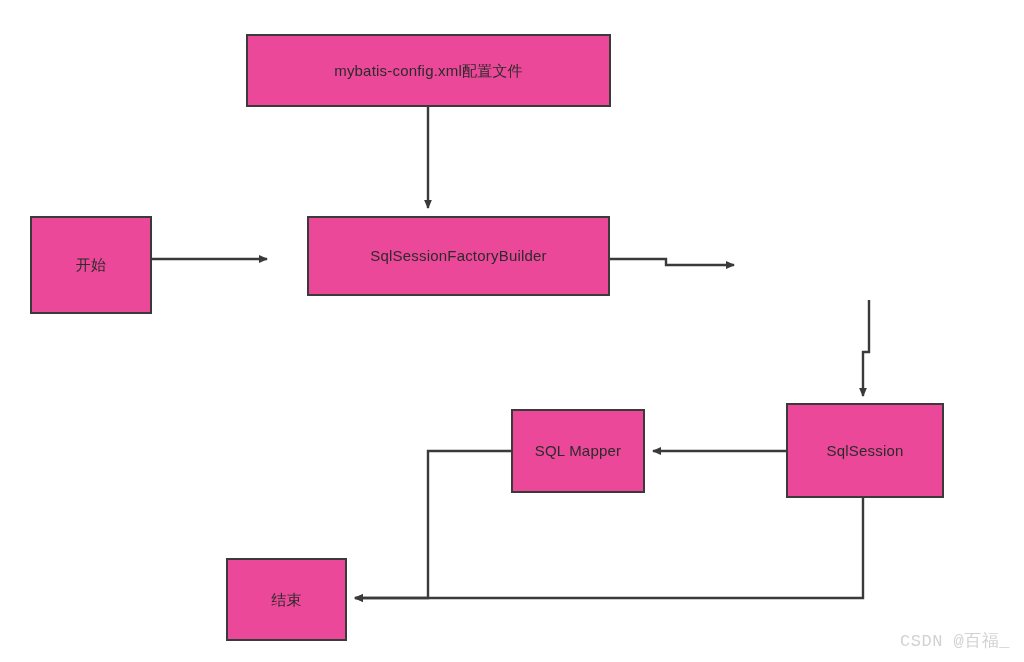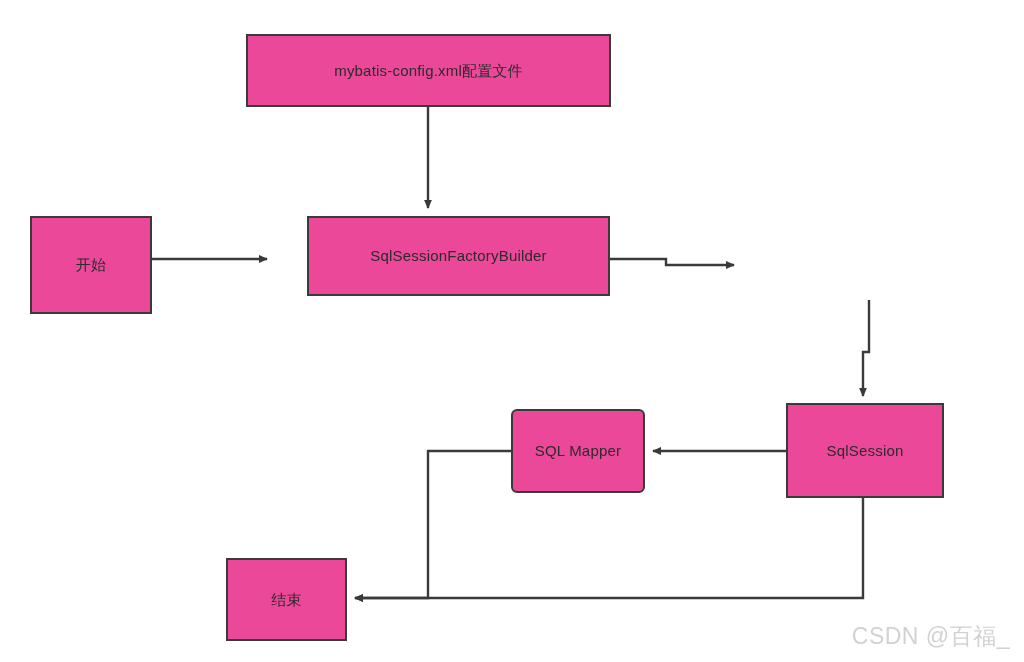--- a/index.html
+++ b/index.html
@@ -44,34 +44,35 @@
   }
   .node-label {
     display: block;
     padding: 0 6px;
     white-space: nowrap;
   }
   #node-config      { left: 246px; top: 34px;  width: 365px; height: 73px; }
   #node-start       { left: 30px;  top: 216px; width: 122px; height: 98px; }
   #node-builder     { left: 267px; top: 216px; width: 303px; height: 80px; margin-left: 40px; }
   #node-factory     { left: 742px; top: 225px; width: 256px; height: 75px; }
-  #node-sqlmapper   { left: 511px; top: 409px; width: 134px; height: 84px; border-radius: 6px; }
+  #node-sqlmapper   { left: 511px; top: 409px; width: 134px; height: 84px; }
   #node-sqlsession  { left: 786px; top: 403px; width: 158px; height: 95px; }
   #node-end         { left: 226px; top: 558px; width: 121px; height: 83px; }
 
   #watermark {
     position: absolute;
     right: 14px;
     bottom: 10px;
     color: #d2d2d2;
-    font-size: 23px;
+    font-size: 17px;
     letter-spacing: 0.5px;
     user-select: none;
     z-index: 3;
     white-space: nowrap;
+    font-family: Liberation Mono, monospace;
   }
 </style>
 </head>
 <body>
 
 <div id="diagram-root">
 
   <svg id="edge-layer" viewBox="0 0 1024 662" width="1024" height="662" xmlns="http://www.w3.org/2000/svg">
     <defs>
       <marker id="arrowhead" markerWidth="9" markerHeight="9" refX="8" refY="4.5" orient="auto" markerUnits="userSpaceOnUse">

